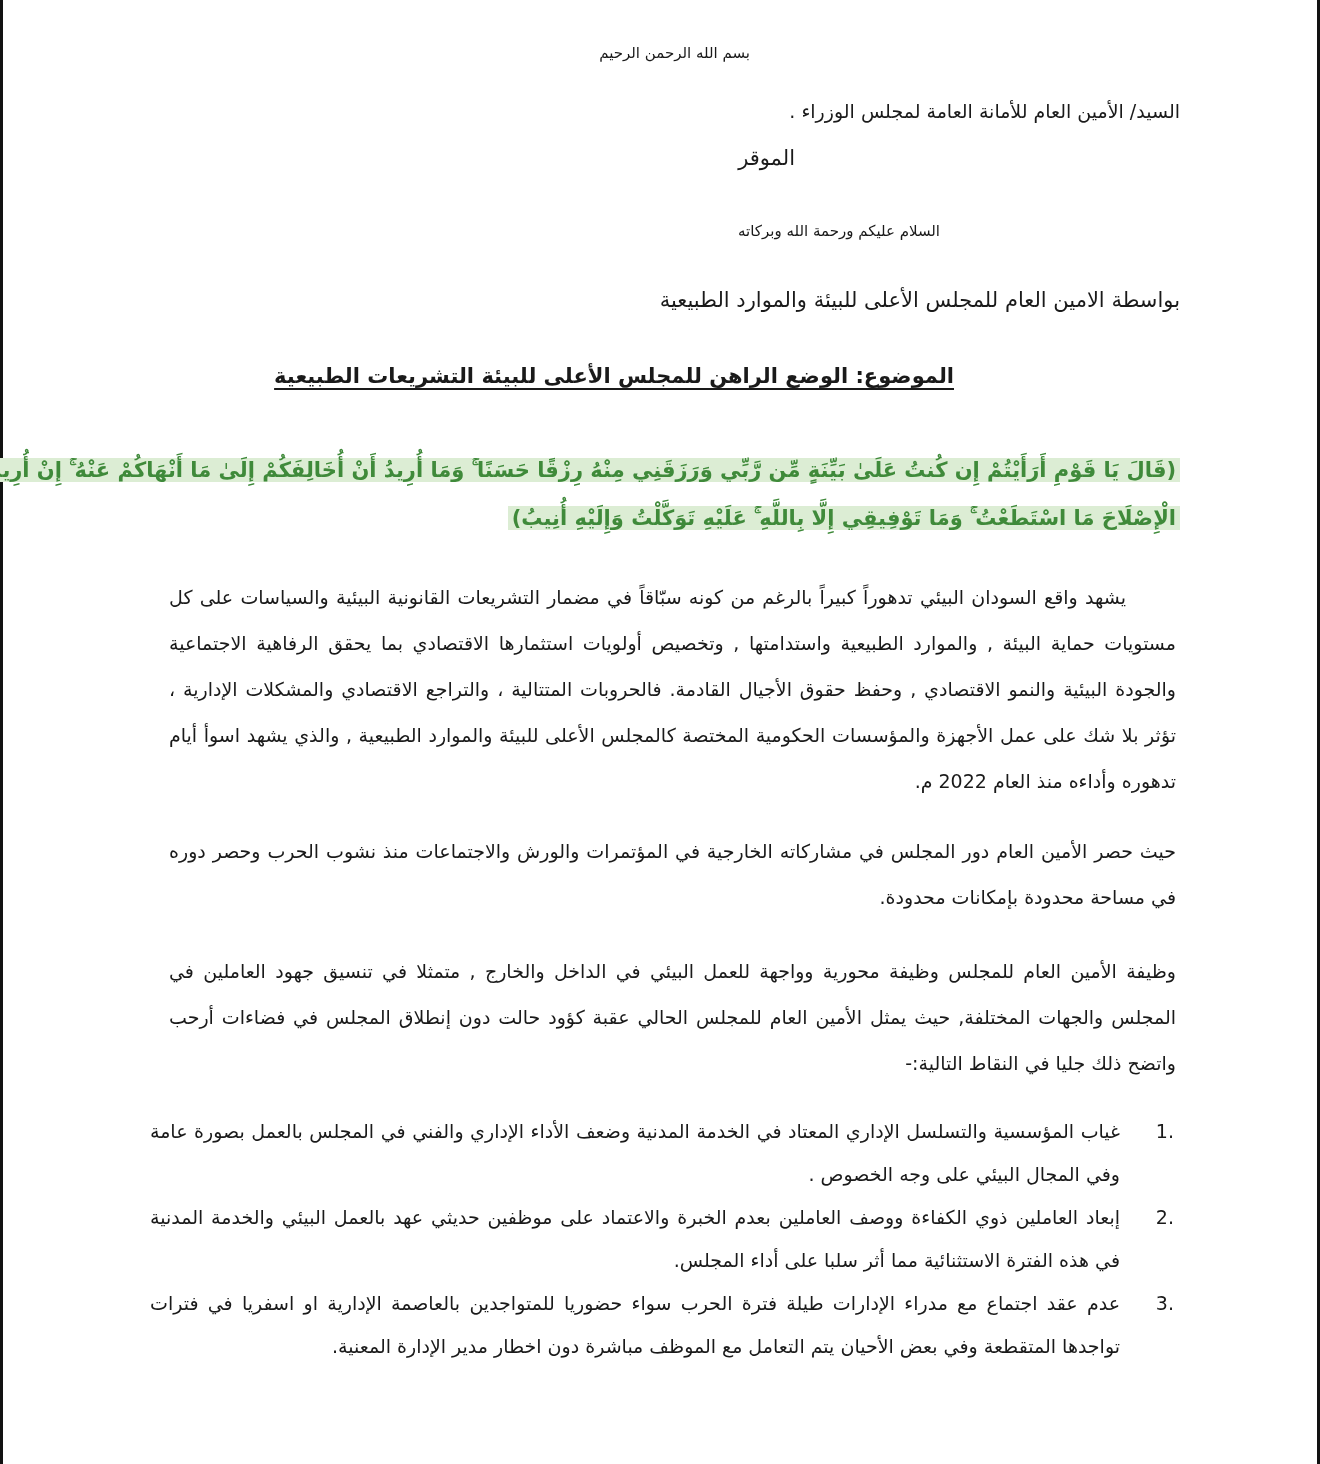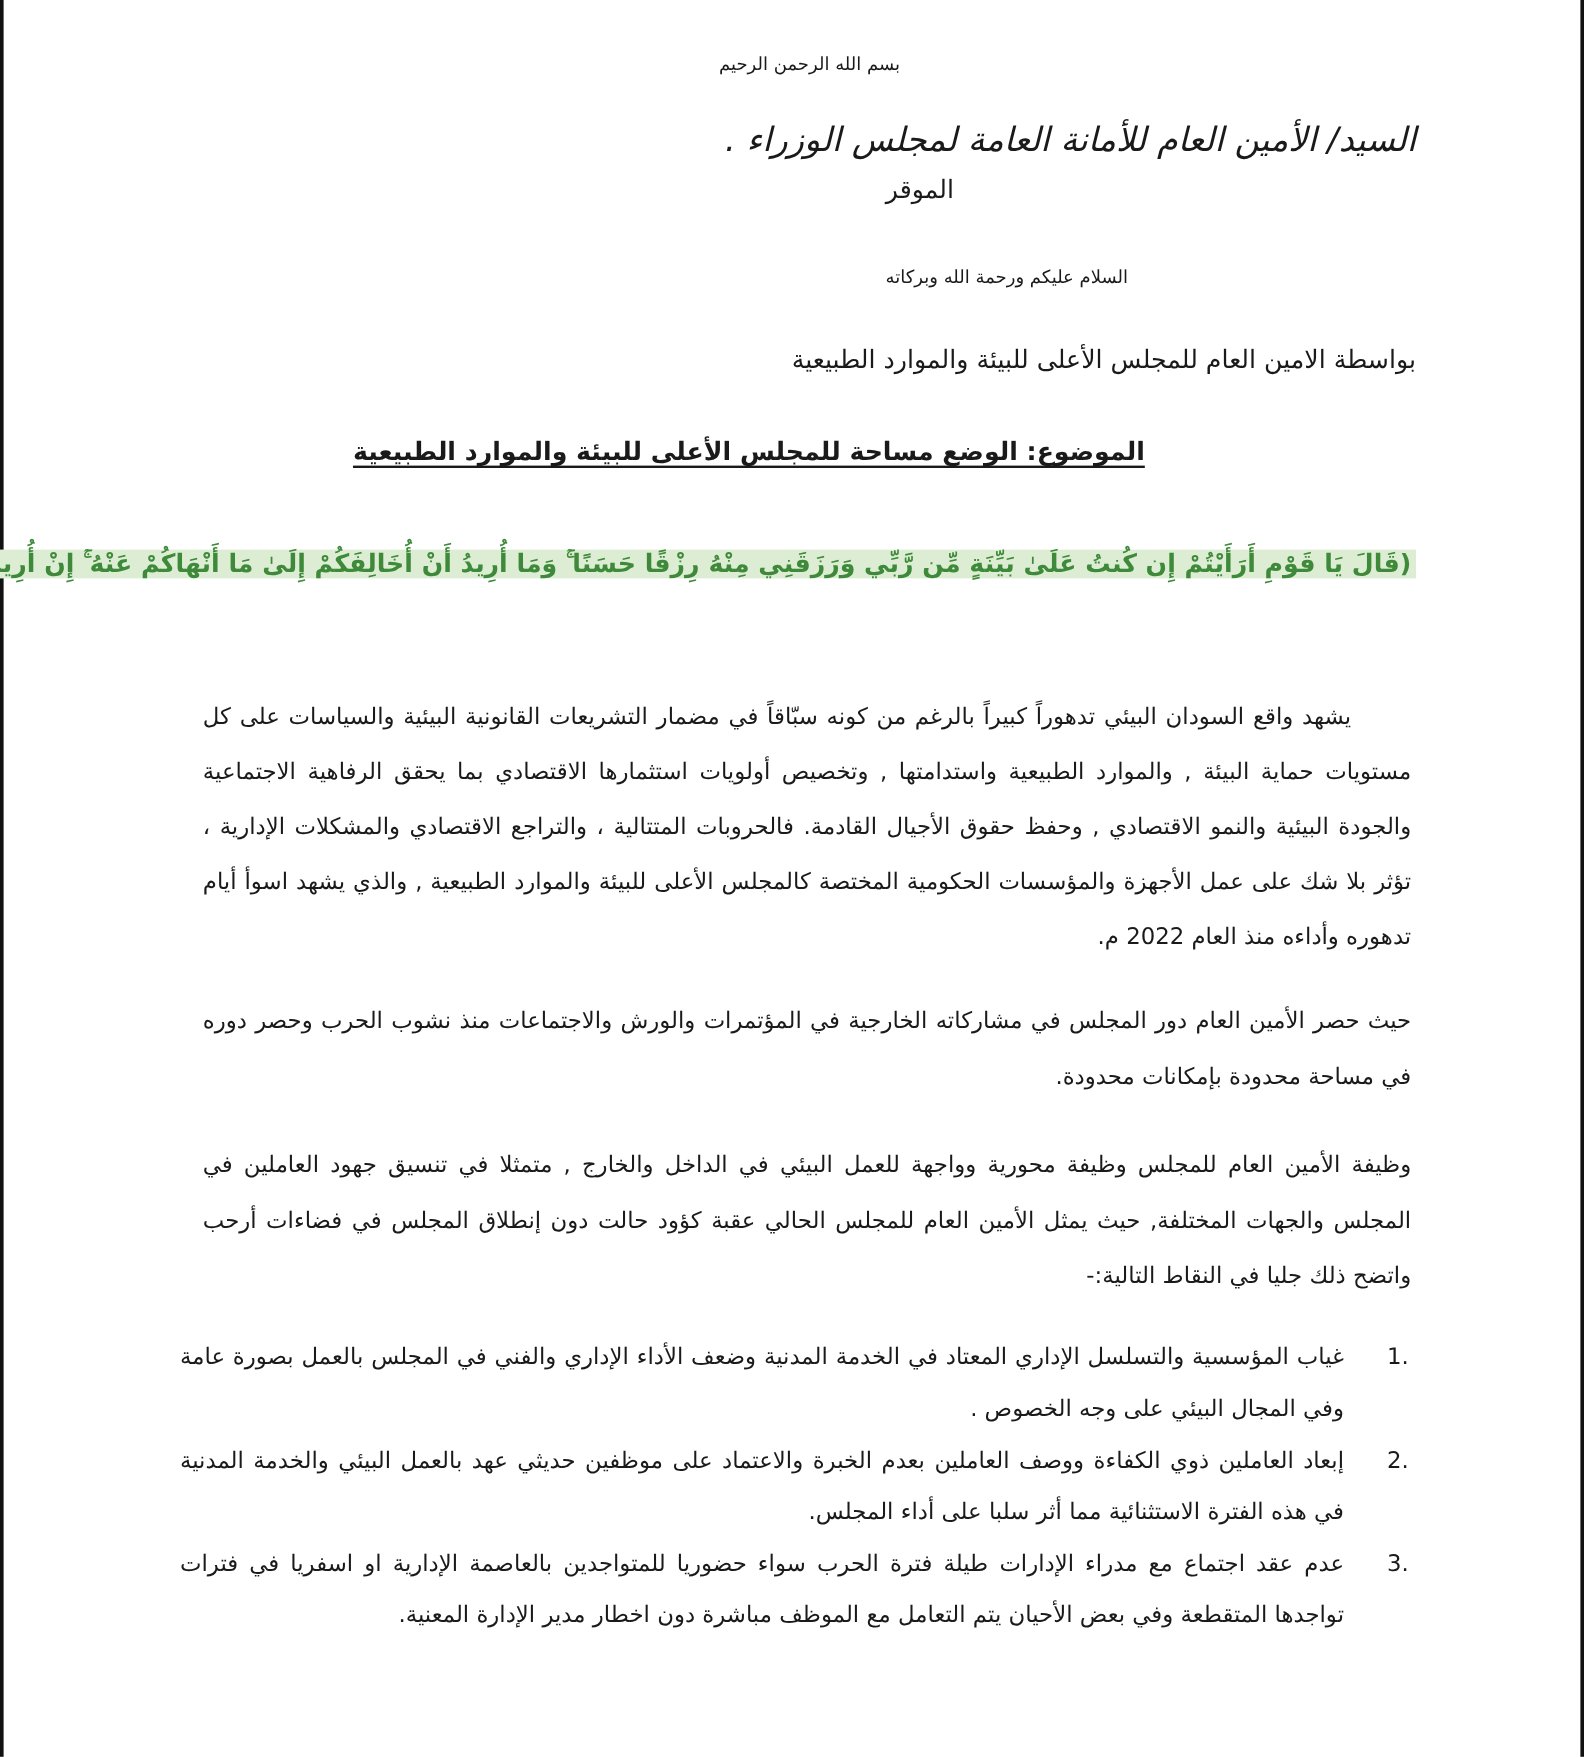--- a/index.html
+++ b/index.html
@@ -6,21 +6,21 @@
     body {
       width: 1320px; height: 1464px; position: relative; overflow: hidden;
       font-family: "DejaVu Sans", sans-serif; color: #1a1a1a;
     }
     .edge-left { position: absolute; left: 0; top: 0; width: 3px; height: 1464px; background: #111; }
     .edge-right { position: absolute; right: 0; top: 0; width: 3px; height: 1464px; background: #111; }
     .page { position: absolute; left: 150px; top: 0; width: 1030px; height: 1112px; direction: rtl; }
     .abs { position: absolute; white-space: nowrap; }
 
     .basmala { top: 44px; right: 430px; font-size: 15px; }
-    .addressee { top: 100px; right: 0; font-size: 28px; font-style: italic; }
+    .addressee { top: 100px; right: 0; font-size: 19px; }
     .honorific { top: 146px; right: 385px; font-size: 21px; font-family: Liberation Serif, serif; }
     .greeting { top: 222px; right: 240px; font-size: 15px; }
     .via { top: 288px; right: 0; font-size: 21px; }
     .subject { top: 364px; right: 226px; font-size: 21px; font-weight: bold; text-decoration: underline; text-underline-offset: 5px; }
 
     .verse {
       position: absolute; top: 446px; right: 0; width: 1010px;
       font-size: 21px; font-weight: bold; color: #3f8a3a; line-height: 48px;
     }
     .verse .line { display: block; white-space: nowrap; }
@@ -49,24 +49,25 @@
 
 <div class="edge-left"></div>
 <div class="edge-right"></div>
 
 <div class="page">
   <div class="abs basmala">بسم الله الرحمن الرحيم</div>
   <div class="abs addressee">السيد/ الأمين العام للأمانة العامة لمجلس الوزراء .</div>
   <div class="abs honorific">الموقر</div>
   <div class="abs greeting">السلام عليكم ورحمة الله وبركاته</div>
   <div class="abs via">بواسطة الامين العام للمجلس الأعلى للبيئة والموارد الطبيعية</div>
-  <div class="abs subject">الموضوع: الوضع مساحة للمجلس الأعلى للبيئة والموارد الطبيعية</div>
+  <div class="abs subject">الموضوع: الوضع الراهن للمجلس الأعلى للبيئة التشريعات الطبيعية</div>
 
   <div class="verse">
     <span class="line"><span class="hl">(قَالَ يَا قَوْمِ أَرَأَيْتُمْ إِن كُنتُ عَلَىٰ بَيِّنَةٍ مِّن رَّبِّي وَرَزَقَنِي مِنْهُ رِزْقًا حَسَنًا ۚ وَمَا أُرِيدُ أَنْ أُخَالِفَكُمْ إِلَىٰ مَا أَنْهَاكُمْ عَنْهُ ۚ إِنْ أُرِيدُ إِلَّا</span></span>
+    <span class="line line2"><span class="hl">الْإِصْلَاحَ مَا اسْتَطَعْتُ ۚ وَمَا تَوْفِيقِي إِلَّا بِاللَّهِ ۚ عَلَيْهِ تَوَكَّلْتُ وَإِلَيْهِ أُنِيبُ)</span></span>
   </div>
 
   <div class="para p1">
     <p>يشهد واقع السودان البيئي تدهوراً كبيراً بالرغم من كونه سبّاقاً في مضمار التشريعات القانونية البيئية والسياسات على كل مستويات حماية البيئة , والموارد الطبيعية واستدامتها , وتخصيص أولويات استثمارها الاقتصادي بما يحقق الرفاهية الاجتماعية والجودة البيئية والنمو الاقتصادي , وحفظ حقوق الأجيال القادمة. فالحروبات المتتالية ، والتراجع الاقتصادي والمشكلات الإدارية ، تؤثر بلا شك على عمل الأجهزة والمؤسسات الحكومية المختصة كالمجلس الأعلى للبيئة والموارد الطبيعية , والذي يشهد اسوأ أيام تدهوره وأداءه منذ العام 2022 م.</p>
   </div>
   <div class="para p2">
     <p>حيث حصر الأمين العام دور المجلس في مشاركاته الخارجية في المؤتمرات والورش والاجتماعات منذ نشوب الحرب وحصر دوره في مساحة محدودة بإمكانات محدودة.</p>
   </div>
   <div class="para p3">
     <p>وظيفة الأمين العام للمجلس وظيفة محورية وواجهة للعمل البيئي في الداخل والخارج , متمثلا في تنسيق جهود العاملين في المجلس والجهات المختلفة, حيث يمثل الأمين العام للمجلس الحالي عقبة كؤود حالت دون إنطلاق المجلس في فضاءات أرحب واتضح ذلك جليا في النقاط التالية:-</p>

